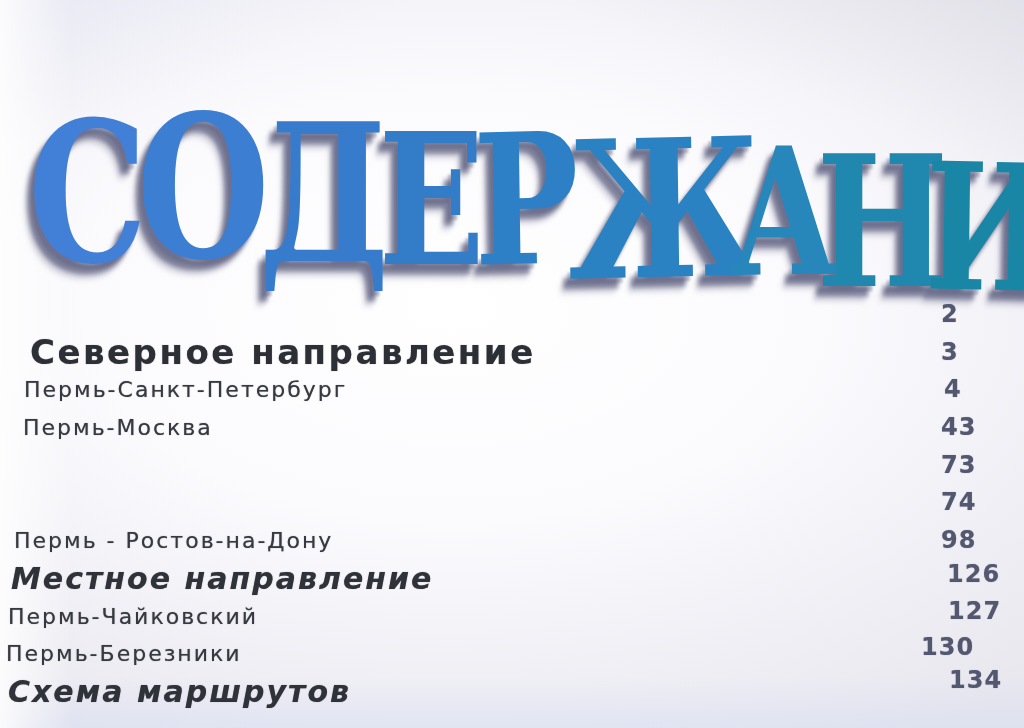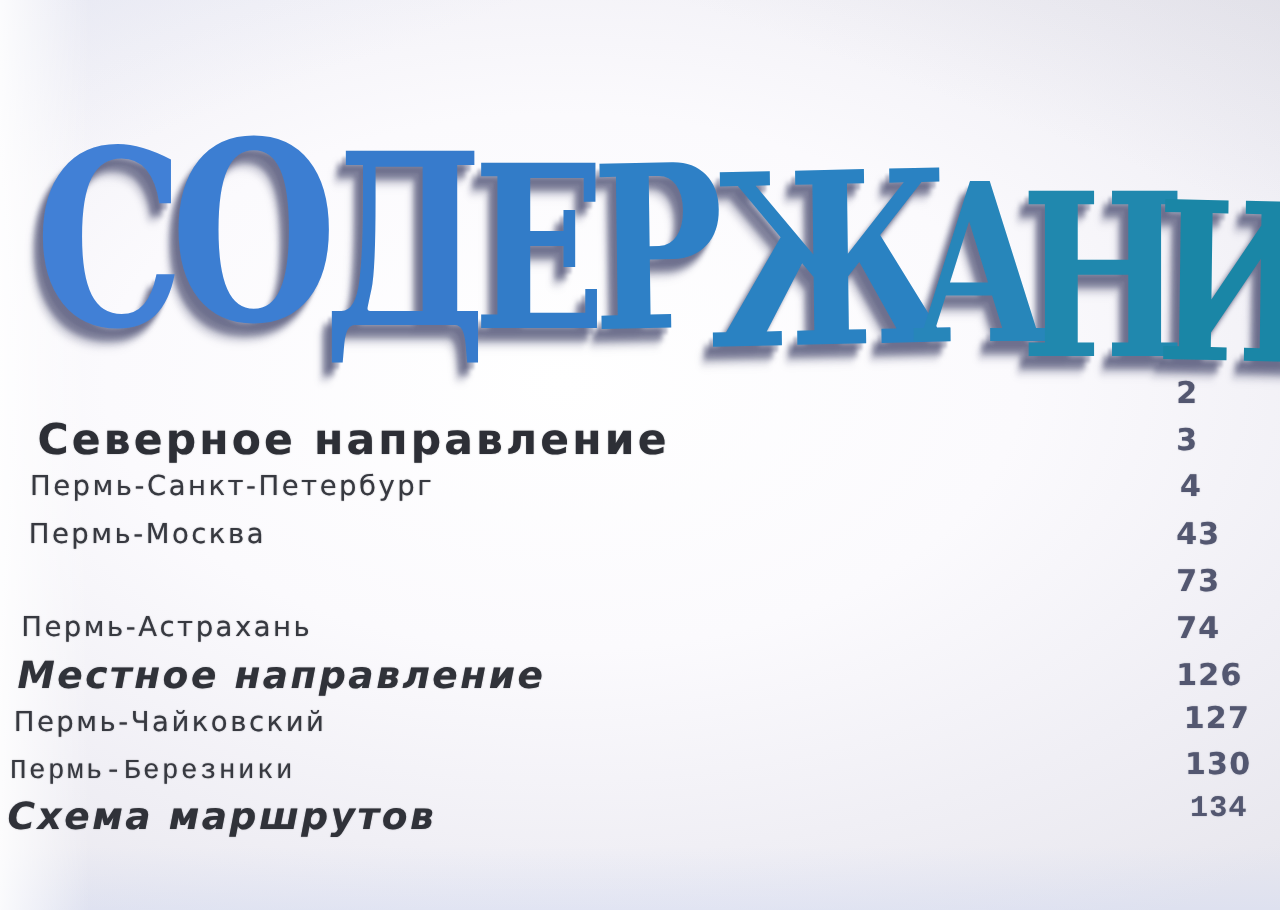--- a/index.html
+++ b/index.html
@@ -88,28 +88,28 @@
   }
   
   .row:nth-child(1)  .label { margin-left: 33px; }
   .row:nth-child(2)  .label { margin-left: 30px; }
   .row:nth-child(3)  .label { margin-left: 24px; }
   .row:nth-child(4)  .label { margin-left: 23px; }
   .row:nth-child(5)  .label { margin-left: 27px; }
   .row:nth-child(6)  .label { margin-left: 17px; }
   .row:nth-child(7)  .label { margin-left: 14px; }
   .row:nth-child(8)  .label { margin-left: 11px; text-align: center; }
-  .row:nth-child(9)  .label { margin-left: 8px; font-family: Liberation Mono, monospace; }
+  .row:nth-child(9)  .label { margin-left: 8px; }
   .row:nth-child(10) .label { margin-left: 6px; text-align: right; }
   .row:nth-child(11) .label { margin-left: 8px; }
   
   .row:nth-child(3)  .num { left: 944px; }
   .row:nth-child(8)  .num { left: 947px; top: -4px; }
   .row:nth-child(9)  .num { left: 948px; top: -5px; }
-  .row:nth-child(10) .num { left: 952px; top: -6px; font-family: Liberation Mono, monospace; }
+  .row:nth-child(10) .num { left: 921px; top: -6px; }
   .row:nth-child(11) .num { left: 949px; top: -11px; }
 </style>
 </head>
 <body>
 
 <div class="page">
 
   <h1 class="title"><span class="tl">С</span><span class="tl">О</span><span class="tl">Д</span><span class="tl">Е</span><span class="tl">Р</span><span class="tl">Ж</span><span class="tl">А</span><span class="tl">Н</span><span class="tl">И</span></h1>
 
   <div class="toc">
@@ -131,24 +131,27 @@
     <div class="row st-r">
       <span class="label">Пермь-Москва</span>
       <span class="num">43</span>
     </div>
 
     <div class="row st-bi">
       <span class="num">73</span>
     </div>
 
     <div class="row st-r">
-      <span class="label">Пермь-Астрахань</span>
       <span class="num">74</span>
     </div>
 
+    <div class="row st-r">
+      <span class="label">Пермь - Ростов-на-Дону</span>
+      <span class="num">98</span>
+    </div>
 
     <div class="row st-bi">
       <span class="label">Местное направление</span>
       <span class="num">126</span>
     </div>
 
     <div class="row st-r">
       <span class="label">Пермь-Чайковский</span>
       <span class="num">127</span>
     </div>

